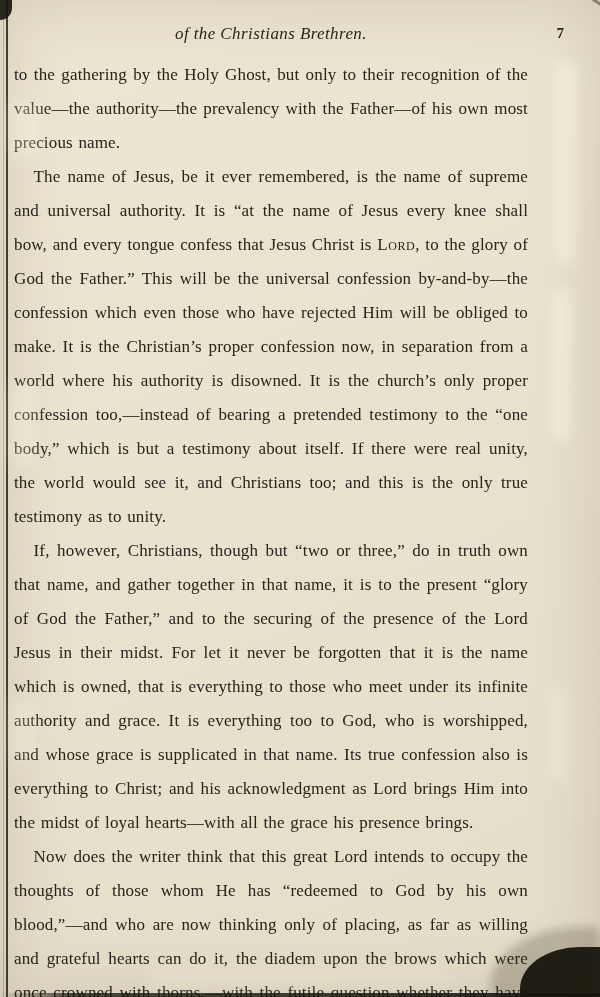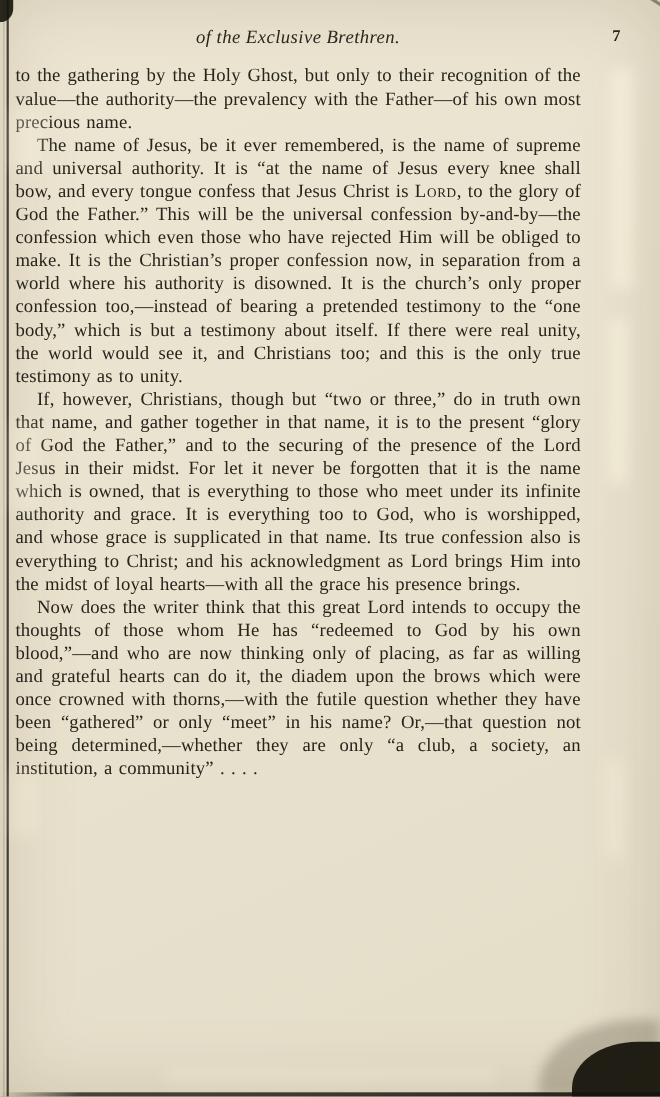--- a/index.html
+++ b/index.html
@@ -39,21 +39,21 @@
   }
   .page-body {
     position: absolute;
     top: 58px;
     left: 14px;
     width: 514px;
   }
   .page-body p.para {
     margin: 0;
     font-size: 17px;
-    line-height: 21px;
+    line-height: 34px;
     text-align: justify;
     text-justify: inter-word;
     word-spacing: 1.2px;
     letter-spacing: 0.15px;
   }
   .page-body p.para.indent { text-indent: 1.15em; }
   .page-body .i  { }
   .page-body .sc { font-variant: small-caps; letter-spacing: 0.6px; }
 
   
@@ -77,21 +77,21 @@
   .smudge-left-1  { left: 10px;  top: 100px; width: 30px; height: 55px;  opacity: 0.6; }
   .smudge-left-2  { left: 10px;  top: 385px; width: 26px; height: 80px;  opacity: 0.55; }
   .smudge-left-3  { left: 10px;  top: 700px; width: 24px; height: 60px;  opacity: 0.5; }
   .smudge-bottom  { left: 150px; bottom: 12px; width: 300px; height: 14px; opacity: 0.45; }
 </style>
 </head>
 <body>
 
 <div class="page">
 
-  <div class="running-header">of the Exclusive Brethren.</div>
+  <div class="running-header">of the Christians Brethren.</div>
 
   <div class="page-number">7</div>
 
   <div class="page-body">
       <p class="para"><span>to the gathering by the Holy Ghost, but only to their recognition of the value—the authority—the prevalency with the Father—of his own most precious name.</span></p>
       <p class="para indent"><span>The name of Jesus, be it ever remembered, is the name of supreme and universal authority. It is “at the name of </span><span class="i">Jesus</span><span> every knee shall bow, and every tongue confess that Jesus Christ is </span><span class="sc">Lord</span><span>, to the glory of God the Father.” This will be the universal confession by-and-by—the confession which even those who have rejected Him will be obliged to make. It is the Christian’s proper confession now, in separation from a world where his authority is disowned. It is the church’s only proper confession too,—instead of bearing a pretended testimony to the “one body,” which is but a testimony about itself. If there were real unity, the world would see it, and Christians too; and this is the only true testimony as to unity.</span></p>
       <p class="para indent"><span>If, however, Christians, though but “two or three,” do in truth own that name, and gather together in that name, it is to the present “glory of God the Father,” and to the securing of the presence of the Lord Jesus in their midst. For let it never be forgotten that it is </span><span class="i">the name which is owned,</span><span> that is everything to those who meet under its infinite authority and grace. It is everything too to God, who is worshipped, and whose grace is supplicated in that name. Its true confession also is everything to Christ; and his acknowledgment as Lord brings Him into the midst of loyal hearts—with all the grace his presence brings.</span></p>
       <p class="para indent"><span>Now does the writer think that this great Lord intends to occupy the thoughts of those whom He has “redeemed to God by his own blood,”—and who are now thinking only of placing, as far as willing and grateful hearts can do it, the diadem upon the brows which were once crowned with thorns,—with the futile question whether they have been “gathered” or only “meet” in his name? Or,—that question not being determined,—whether they are only “a club, a society, an institution, a community” . . . .</span></p>
     </div>
 

